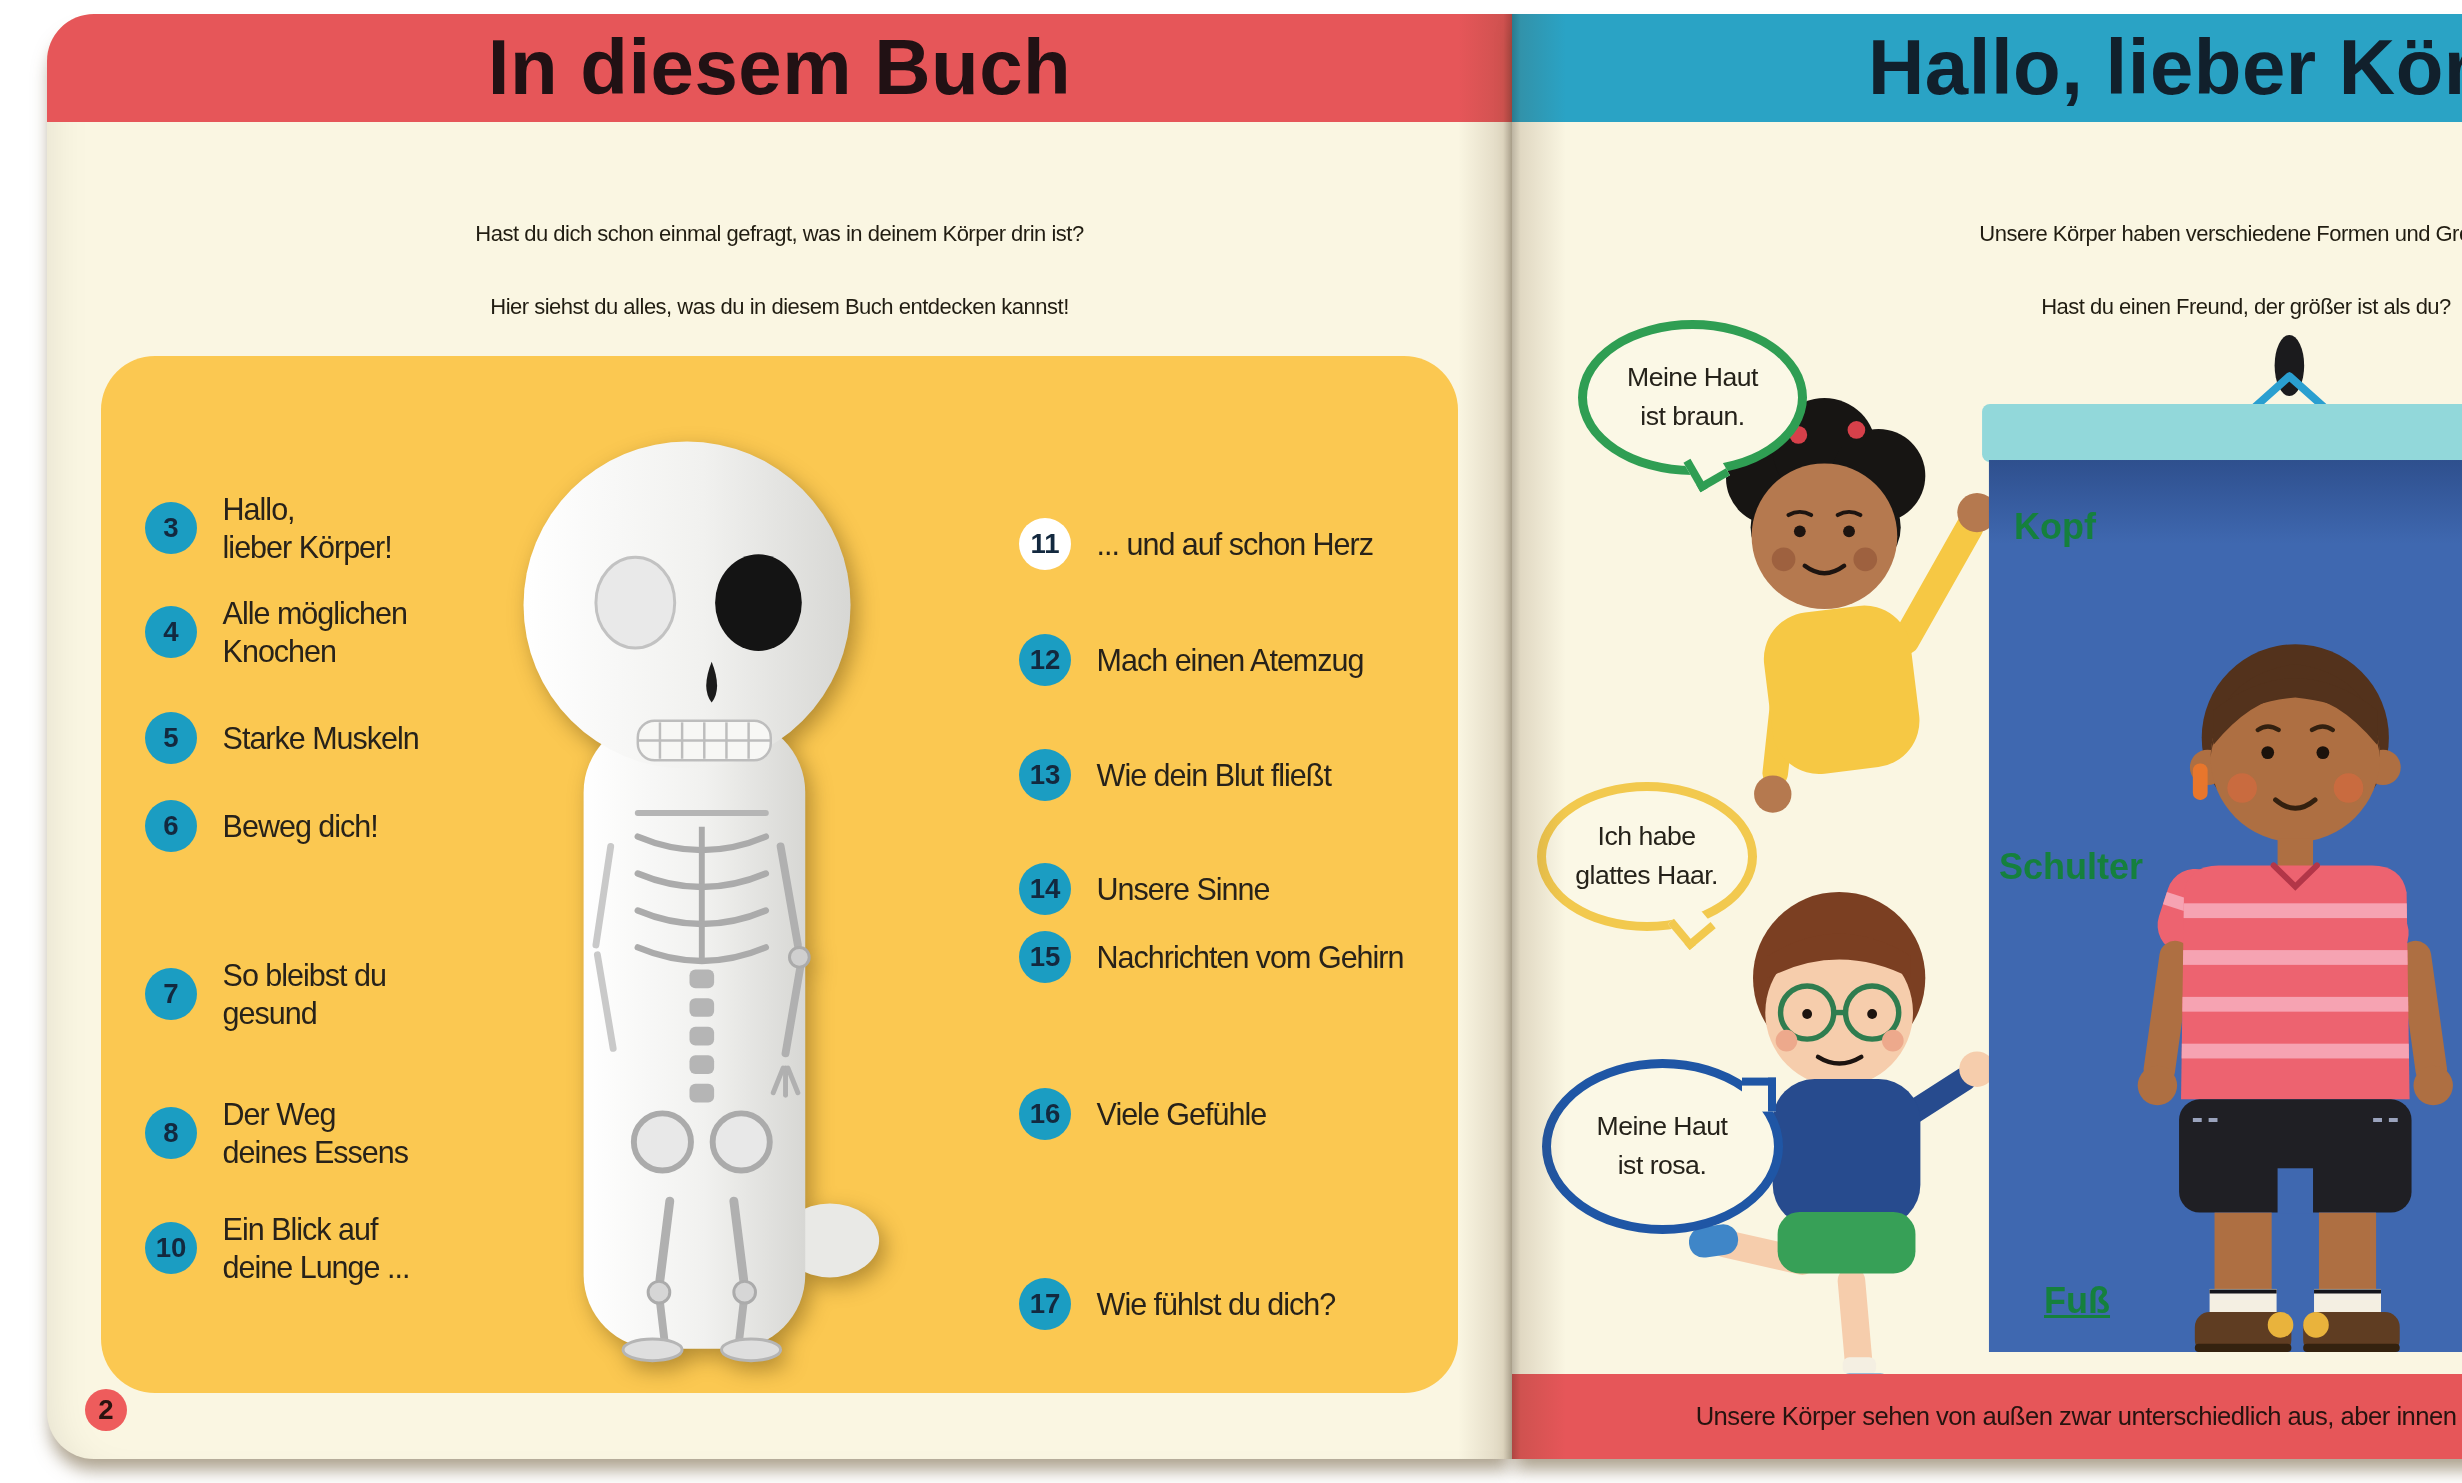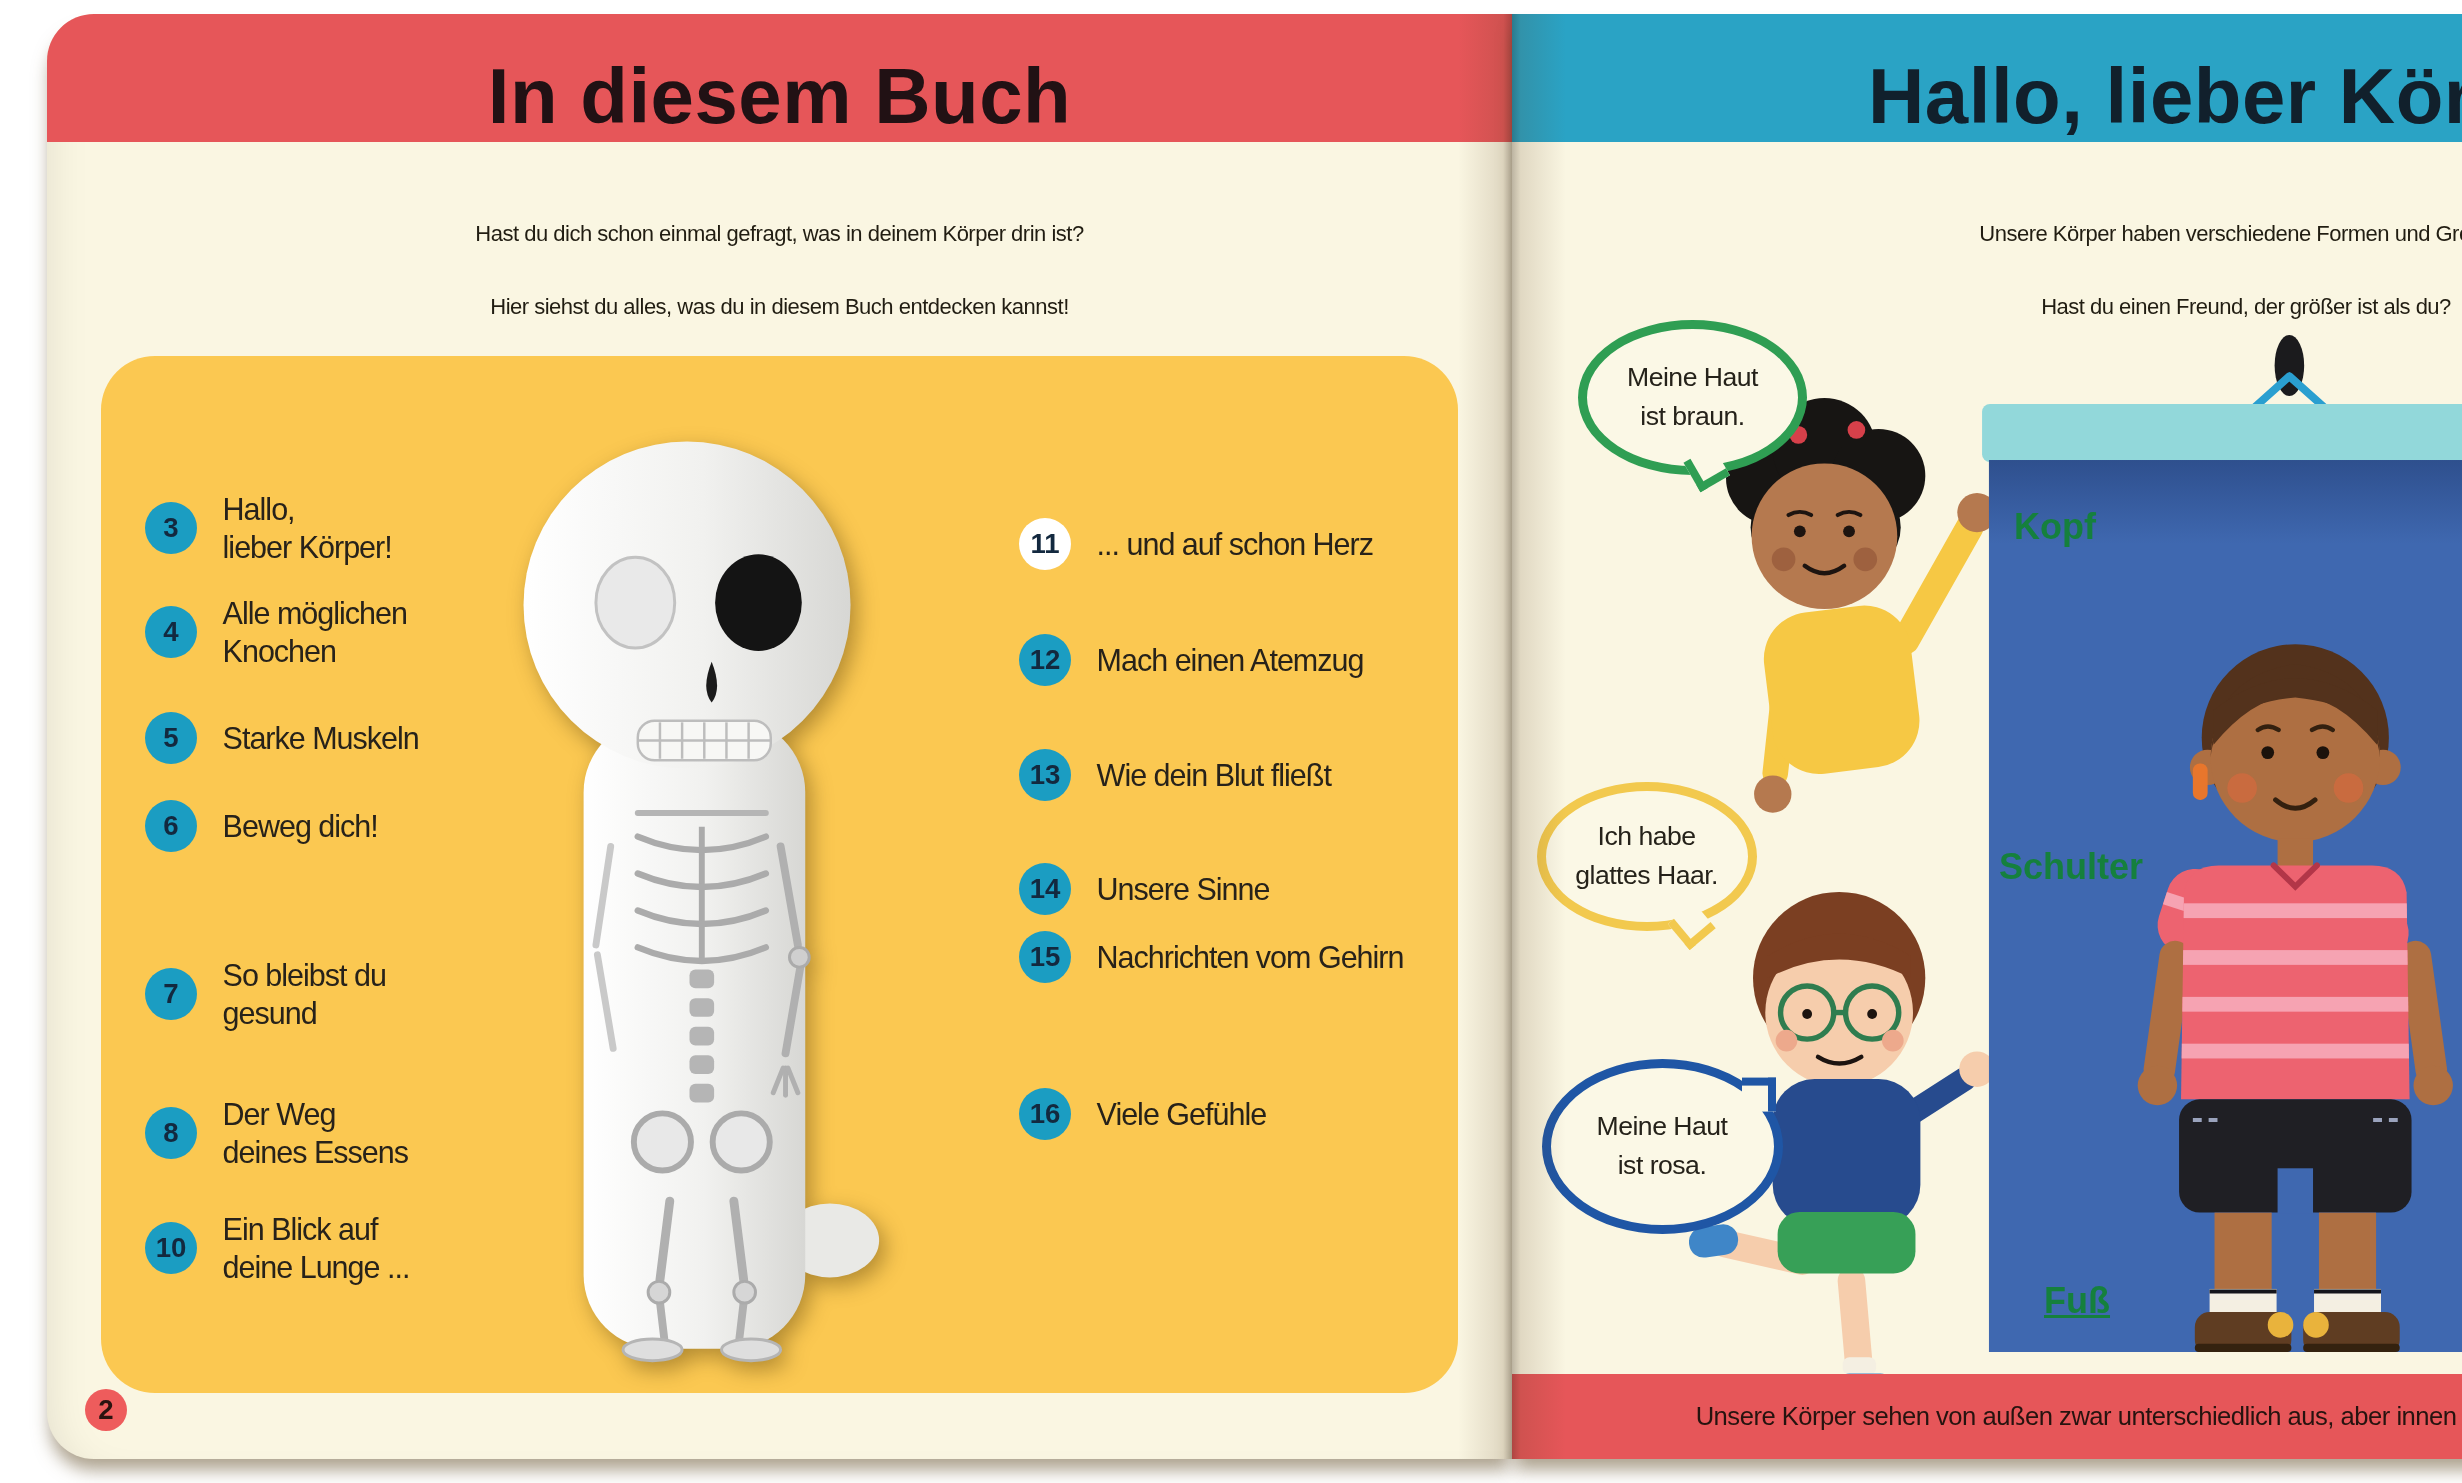--- a/index.html
+++ b/index.html
@@ -8,21 +8,21 @@
   .page{position:absolute;top:13.8px;height:1445px;background:#faf6e2;
         box-shadow:0 14.8px 16.7px -3.9px rgba(105,85,50,.55);}
   .page-left{left:47px;width:1465px;border-radius:47px 0 0 47px;
         box-shadow:0 14.8px 16.7px -3.9px rgba(105,85,50,.55), inset 29.5px 0 44px -29.5px rgba(0,0,0,.10);}
   .page-right{left:1512px;width:1468px;border-radius:0 47px 47px 0;
         box-shadow:0 14.8px 16.7px -3.9px rgba(105,85,50,.55), inset -34px 0 54px -34px rgba(0,0,0,.12);}
   .gutter{position:absolute;top:13.8px;left:1458px;width:108px;height:1445px;pointer-events:none;z-index:9;
         background:linear-gradient(to right, rgba(0,0,0,0) 0%, rgba(90,60,30,.16) 42%, rgba(45,28,12,.30) 50%, rgba(90,60,30,.16) 58%, rgba(0,0,0,0) 100%);}
 
   
-  .header{position:absolute;top:0;left:0;width:100%;height:128px;display:flex;align-items:flex-end;justify-content:center;}
+  .header{position:absolute;top:0;left:0;width:100%;height:108px;display:flex;align-items:center;justify-content:center;}
   .header-left{border-radius:47px 0 0 0;background:#e65659;}
   .header-right{border-radius:0 47px 0 0;background:#2aa3c5;}
   .page-title{font-size:78px;font-weight:700;letter-spacing:0.5px;color:#211114;margin:0;}
   .header-right .page-title{color:#11202c;}
 
   
   .intro{position:absolute;top:183px;left:0;width:100%;text-align:center;
          font-size:22px;line-height:73px;color:#211d12;letter-spacing:-0.5px;}
   .intro span{display:block;}
 
@@ -206,20 +206,24 @@
         <span class="toc-label">Unsere Sinne</span>
       </div>
       <div class="toc-item tj tj4">
         <span class="toc-num" style="background-color: rgb(27, 157, 194);">15</span>
         <span class="toc-label">Nachrichten vom Gehirn</span>
       </div>
       <div class="toc-item tj tj5">
         <span class="toc-num" style="background-color: rgb(27, 157, 194);">16</span>
         <span class="toc-label">Viele Gefühle</span>
       </div>
+      <div class="toc-item tj tj6">
+        <span class="toc-num" style="background-color: rgb(27, 157, 194);">17</span>
+        <span class="toc-label">Wie fühlst du dich?</span>
+      </div>
     </div>
 
     <div class="pagenum pagenum-left" style="background-color: rgb(238, 92, 92);">2</div>
   </div>
 
   <div class="page page-right">
     <div class="header header-right" style="background-color: rgb(42, 163, 197);">
       <h1 class="page-title">Hallo, lieber Körper!</h1>
     </div>
 

